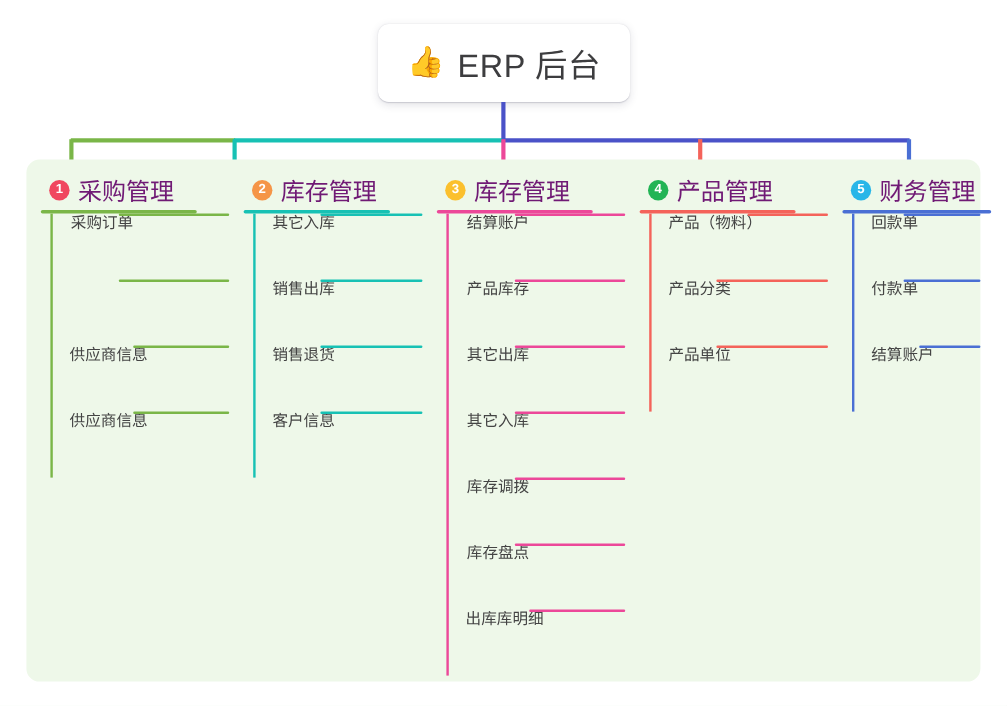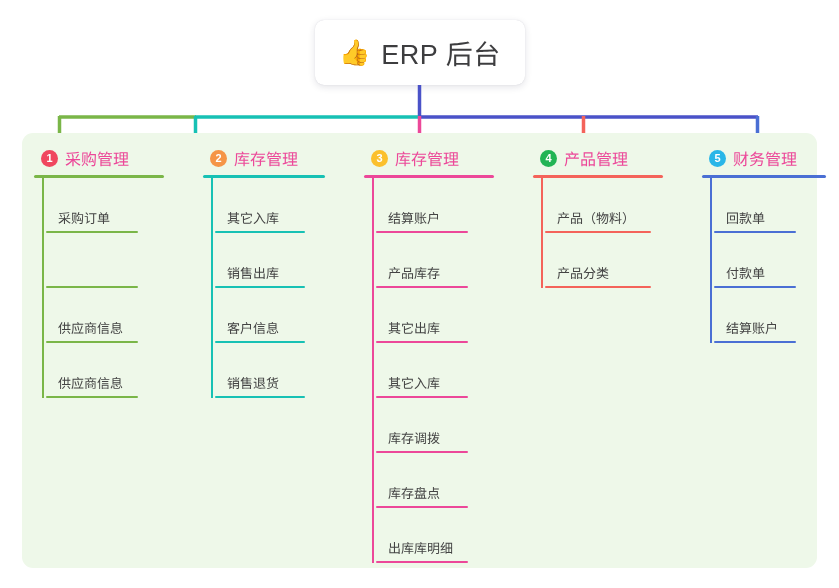--- a/index.html
+++ b/index.html
@@ -106,22 +106,22 @@
     height: 17px;
     border-radius: 50%;
     color: #ffffff;
     font-size: 11px;
     line-height: 17px;
     text-align: center;
     font-weight: 600;
     flex: 0 0 auto;
   }
   .branch-title {
-    font-size: 16px;
-    color: #ec4899;
+    font-size: 20px;
+    color: #701a75;
     white-space: nowrap;
   }
   .head-rule {
     height: 3px;
     border-radius: 2px;
     margin-top: 2px;
   }
   .hr-0 { width: 130px; }
   .hr-1 { width: 122px; }
   .hr-2 { width: 130px; }
@@ -137,21 +137,21 @@
     position: absolute;
     left: 8px;
     top: 0;
     bottom: 0;
     width: 2px;
   }
   .leaf {
     position: relative;
     height: 55px;
     display: flex;
-    flex-direction: column;
+    flex-direction: row;
     justify-content: flex-end;
     padding-left: 12px;
     box-sizing: border-box;
   }
   .leaf-label {
     font-size: 13px;
     color: #444444;
     white-space: nowrap;
     padding-bottom: 4px;
     line-height: 16px;
@@ -230,27 +230,27 @@
           <div class="spine" style="background: rgb(23, 193, 180);"></div>
           <div class="leaf">
             <div class="leaf-label">其它入库</div>
             <div class="leaf-rule lr-1" style="background: rgb(23, 193, 180);"></div>
           </div>
           <div class="leaf">
             <div class="leaf-label">销售出库</div>
             <div class="leaf-rule lr-1" style="background: rgb(23, 193, 180);"></div>
           </div>
           <div class="leaf">
+            <div class="leaf-label">销售退货</div>
+            <div class="leaf-rule lr-1" style="background: rgb(23, 193, 180);"></div>
+          </div>
+          <div class="leaf">
             <div class="leaf-label">客户信息</div>
             <div class="leaf-rule lr-1" style="background: rgb(23, 193, 180);"></div>
           </div>
-          <div class="leaf">
-            <div class="leaf-label">销售退货</div>
-            <div class="leaf-rule lr-1" style="background: rgb(23, 193, 180);"></div>
-          </div>
         </div>
       </div>
       <div class="column col-2">
         <div class="branch-head">
           <span class="badge" style="background: rgb(251, 192, 45);">3</span>
           <span class="branch-title">库存管理</span>
         </div>
         <div class="head-rule hr-2" style="background: rgb(236, 72, 153);"></div>
         <div class="leaf-list">
           <div class="spine" style="background: rgb(236, 72, 153);"></div>
@@ -293,20 +293,24 @@
         <div class="leaf-list">
           <div class="spine" style="background: rgb(244, 99, 90);"></div>
           <div class="leaf">
             <div class="leaf-label">产品（物料）</div>
             <div class="leaf-rule lr-3" style="background: rgb(244, 99, 90);"></div>
           </div>
           <div class="leaf">
             <div class="leaf-label">产品分类</div>
             <div class="leaf-rule lr-3" style="background: rgb(244, 99, 90);"></div>
           </div>
+          <div class="leaf">
+            <div class="leaf-label">产品单位</div>
+            <div class="leaf-rule lr-3" style="background: rgb(244, 99, 90);"></div>
+          </div>
         </div>
       </div>
       <div class="column col-4">
         <div class="branch-head">
           <span class="badge" style="background: rgb(41, 182, 232);">5</span>
           <span class="branch-title">财务管理</span>
         </div>
         <div class="head-rule hr-4" style="background: rgb(74, 111, 212);"></div>
         <div class="leaf-list">
           <div class="spine" style="background: rgb(74, 111, 212);"></div>

